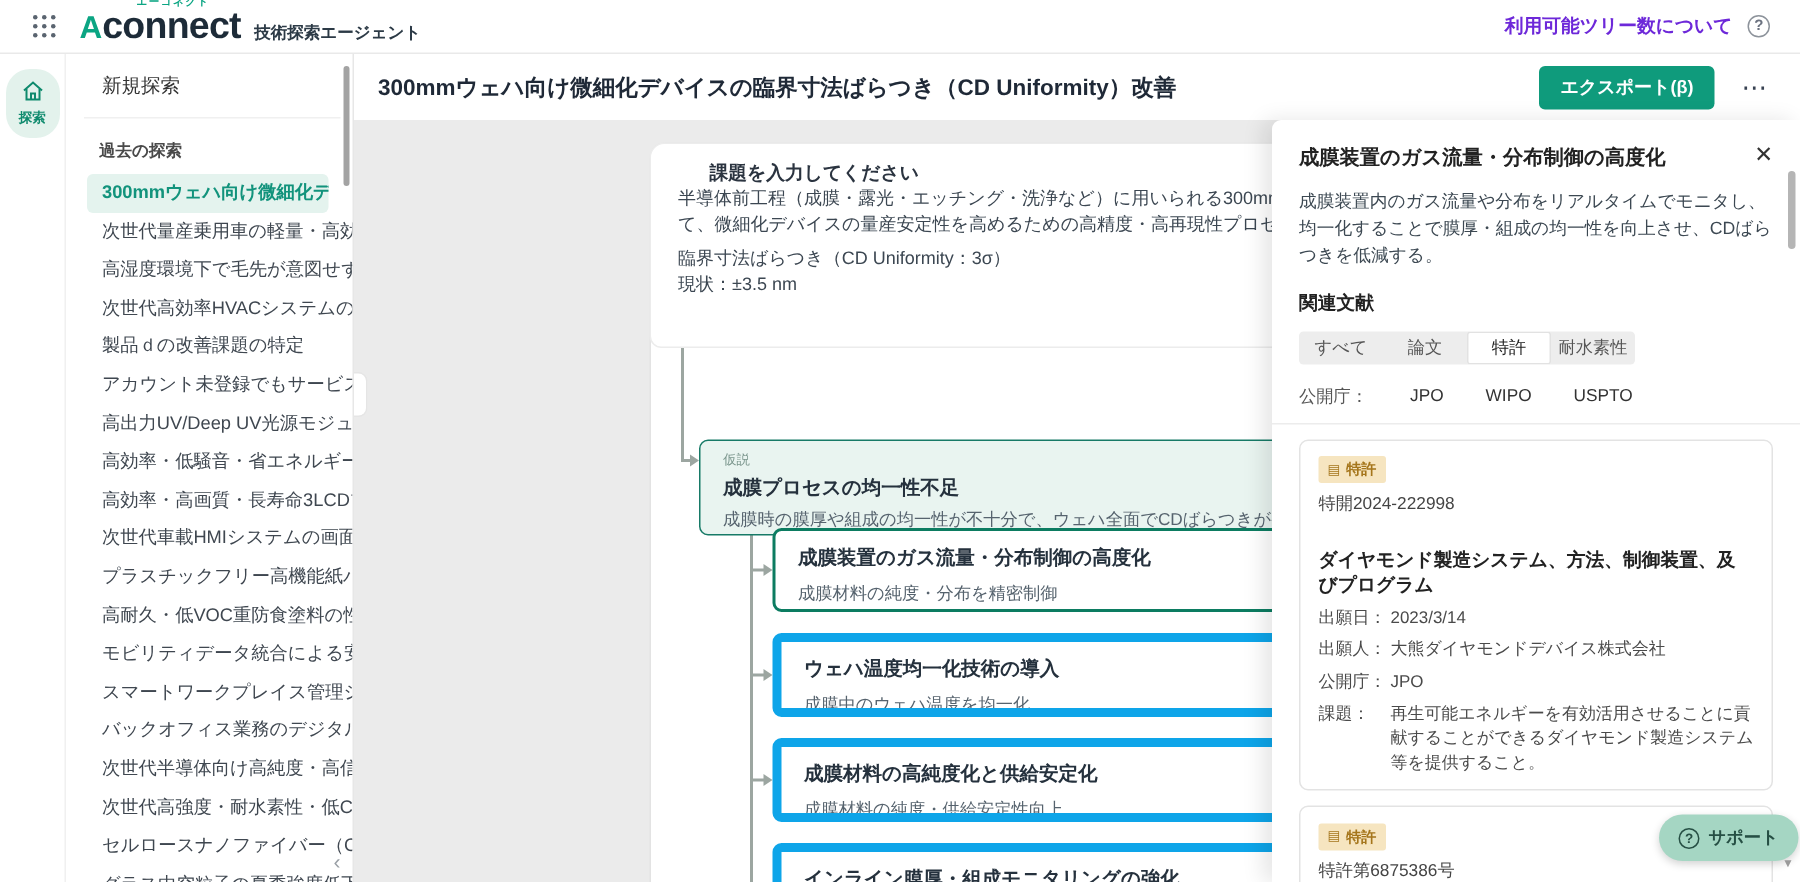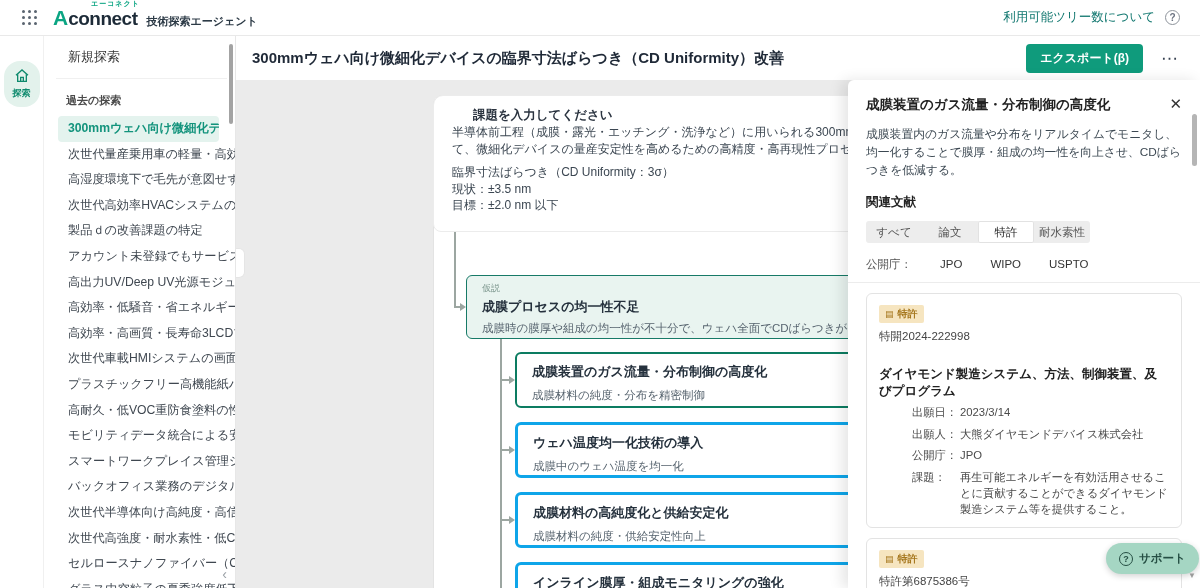--- a/index.html
+++ b/index.html
@@ -8,30 +8,30 @@
   .app { position:relative; width:1200px; height:588px; overflow:hidden; }
 
   
   .topbar { position:absolute; left:0; top:0; width:1200px; height:36px; background:#fff;
     border-bottom:1px solid #e9e9e9; display:flex; align-items:center; padding:0 20px 0 22px; z-index:40; }
   .grid-icon { width:15px; height:15px; display:grid; grid-template-columns:repeat(3,1fr); gap:2.5px; margin-right:16px; }
   .grid-icon span { width:3px; height:3px; border-radius:50%; background:#5a6470; }
   .logo { position:relative; display:flex; align-items:baseline; }
   .logo-sub { position:absolute; top:-7px; left:38px; font-size:7px; font-weight:700; color:#0ba583; letter-spacing:1px; }
   .logo-a { font-size:21px; font-weight:800; color:#0ba583; }
-  .logo-main { font-size:19px; font-weight:800; color:#1d2b38; letter-spacing:-0.5px; }
+  .logo-main { font-size:25px; font-weight:800; color:#1d2b38; letter-spacing:-0.5px; }
   .logo-suffix { font-size:11px; font-weight:700; color:#2c3a46; margin-left:9px; }
   .topbar-right { margin-left:auto; display:flex; align-items:center; gap:10px; }
-  .tree-link { font-size:12.5px; font-weight:400; color:#0f766e; cursor:pointer; }
+  .tree-link { font-size:12.5px; font-weight:700; color:#6d28d9; cursor:pointer; }
   .help-circ { width:15px; height:15px; border:1.5px solid #8d939b; border-radius:50%; color:#6b7280;
     font-size:10px; font-weight:700; display:flex; align-items:center; justify-content:center; }
 
   
   .rail { position:absolute; left:0; top:36px; bottom:0; width:44px; background:#fff; border-right:1px solid #f0f0f0; z-index:30; }
-  .rail-tile { width:36px; height:46px; margin:25px auto 0; background:#e3f2ec; border-radius:16px;
+  .rail-tile { width:36px; height:46px; margin:10px auto 0; background:#e3f2ec; border-radius:16px;
     display:flex; flex-direction:column; align-items:center; justify-content:center; gap:3px; cursor:pointer; }
   .rail-tile svg { display:block; }
   .rail-label { font-size:9px; font-weight:700; color:#0e8a6d; }
 
   
   .sidebar { position:absolute; left:44px; top:36px; bottom:0; width:192px; background:#fff;
     border-right:1px solid #e7e7e7; z-index:30; overflow:hidden; }
   .new-search { height:42px; display:flex; align-items:center; padding-left:24px; font-size:13px; color:#333; cursor:pointer; }
   .sb-divider { border-top:1px solid #f0f0f0; margin:0 8px 0 12px; }
   .history-header { margin:14px 0 8px 22px; font-size:11px; font-weight:700; color:#4a4a4a; }
@@ -57,24 +57,24 @@
   .task-card { position:absolute; left:197px; top:15px; width:706px; height:137px; background:#fff;
     border:1px solid #ececec; border-radius:10px 0 8px 8px; padding:11px 18px; overflow:hidden; }
   .task-card .tc-title { font-size:12.5px; font-weight:700; color:#2b3440; line-height:17px;padding-left:21px; }
   .task-card p { font-size:12px; color:#3c4752; line-height:16.5px; }
   .task-card .tc-gap { height:7px; }
 
   .edge { position:absolute; background:#9ca6a1; }
   .edge-arrow { position:absolute; width:0; height:0; border-top:4px solid transparent;
     border-bottom:4px solid transparent; border-left:6px solid #9ca6a1; }
 
-  .node { position:absolute; background:#fff; border:3px solid #0ea5e9; border-radius:6px; padding:9px 15px; overflow:hidden; }
+  .node { position:absolute; background:#fff; border:6px solid #0ea5e9; border-radius:6px; padding:9px 15px; overflow:hidden; }
   .node h3 { font-size:13px; font-weight:700; color:#25313d; margin-bottom:7px; }
   .node p { font-size:11.5px; color:#56636e; }
-  .node-hyp { left:230px; top:195px; width:560px; height:64px; background:#e9f4f0; border:1.5px solid #177a67; padding-top:6px; }
+  .node-hyp { left:230px; top:213px; width:560px; height:64px; background:#e9f4f0; border:1.5px solid #177a67; padding-top:6px; }
   .node-hyp .tag { font-size:9px; color:#7a958c; margin-bottom:3px; }
   .node-hyp h3 { margin-bottom:5px; }
   .node-sol { left:279px; width:470px; height:56px; }
   .node-sol.selected { border:2px solid #0c7c61; }
 
   
   .panel { position:absolute; left:848px; top:80px; right:0; bottom:0; background:#fff; z-index:45;
     box-shadow:-6px 0 14px rgba(0,0,0,0.10); border-radius:6px 0 0 0; padding:16px 18px; overflow:hidden; }
   .panel-head { display:flex; align-items:flex-start; }
   .panel-title { width:300px; font-size:13.5px; font-weight:700; color:#222; line-height:1.4; }
@@ -89,21 +89,21 @@
   .office-opt { color:#333; cursor:pointer; }
   .panel-divider { margin:10px -18px 0; border-top:1px solid #ececec; }
   .cards { margin-top:10px; display:flex; flex-direction:column; gap:10px; }
   .pcard { border:1px solid #e3e3e3; border-radius:6px; padding:9px 12px; background:#fff; }
   .badge { display:inline-flex; align-items:center; gap:4px; background:#f6e5c0; color:#a5761c;
     font-size:10px; font-weight:700; padding:2px 6px; border-radius:2px; }
   .badge .bicon { font-size:9px; }
   .pnum { margin-top:6px; font-size:11.5px; color:#444; }
   .ptitle { margin-top:22px; font-size:12.5px; font-weight:700; color:#222; line-height:1.35; }
   .prow { margin-top:5px; display:flex; font-size:11.3px; color:#4a4a4a; line-height:1.45; }
-  .prow .lbl { flex:none; width:48px;margin-left:33px; }
+  .prow .lbl { flex:none; width:48px; }
   .prow .val { flex:1; }
   .panel-scrollthumb { position:absolute; right:3px; top:34px; width:5px; height:52px; background:#b5b5b5; border-radius:3px; }
 
   
   .support-pill { position:absolute; left:1106px; top:543px; height:31px; padding:0 13px; background:#a5d6c3;
     border-radius:16px; display:flex; align-items:center; gap:6px; z-index:60; cursor:pointer;
     box-shadow:0 2px 6px rgba(0,0,0,0.18); }
   .support-q { width:14px; height:14px; border:1.5px solid #264f44; border-radius:50%; color:#264f44;
     font-size:9px; font-weight:700; display:flex; align-items:center; justify-content:center; }
   .support-label { font-size:11.5px; font-weight:700; color:#264f44; }
@@ -191,21 +191,20 @@
 
     <div class="canvas">
       <div class="canvas-white"></div>
 
       <div class="task-card">
         <div class="tc-title">課題を入力してください</div>
         <p>半導体前工程（成膜・露光・エッチング・洗浄など）に用いられる300mmウェハ向けプロセス装置／プロセス技術において、微細化デバイスの量産安定性を高めるための高精度・高再現性プロセス技術。</p>
         <div class="tc-gap"></div>
         <p>臨界寸法ばらつき（CD Uniformity：3σ）</p>
         <p>現状：±3.5 nm</p>
-        <p>目標：±2.0 nm 以下</p>
       </div>
 
       <div class="edge" style="left:218px; top:152px; width:1.5px; height:75px;"></div>
       <div class="edge" style="left:218px; top:226px; width:8px; height:1.5px;"></div>
       <div class="edge-arrow" style="left:224px; top:223px;"></div>
       <div class="edge" style="left:264px; top:259px; width:1.5px; height:249px;"></div>
       <div class="edge" style="left:264px; top:299px; width:10px; height:1.5px;"></div>
       <div class="edge-arrow" style="left:273px; top:296px;"></div>
       <div class="edge" style="left:264px; top:369px; width:10px; height:1.5px;"></div>
       <div class="edge-arrow" style="left:273px; top:366px;"></div>

